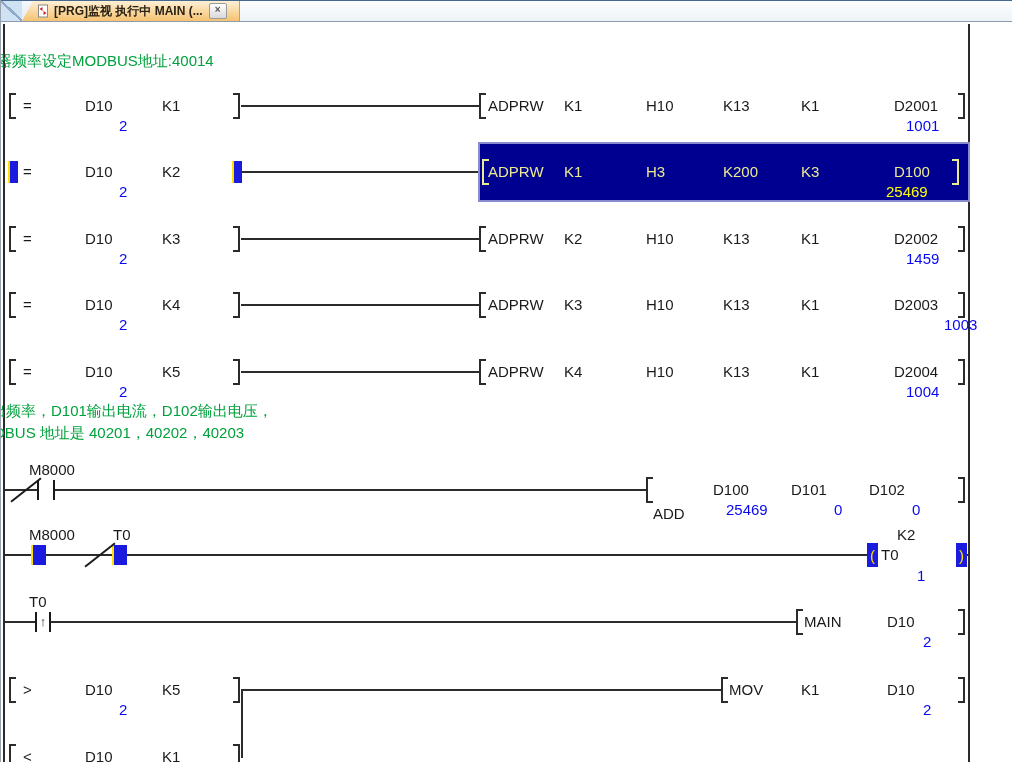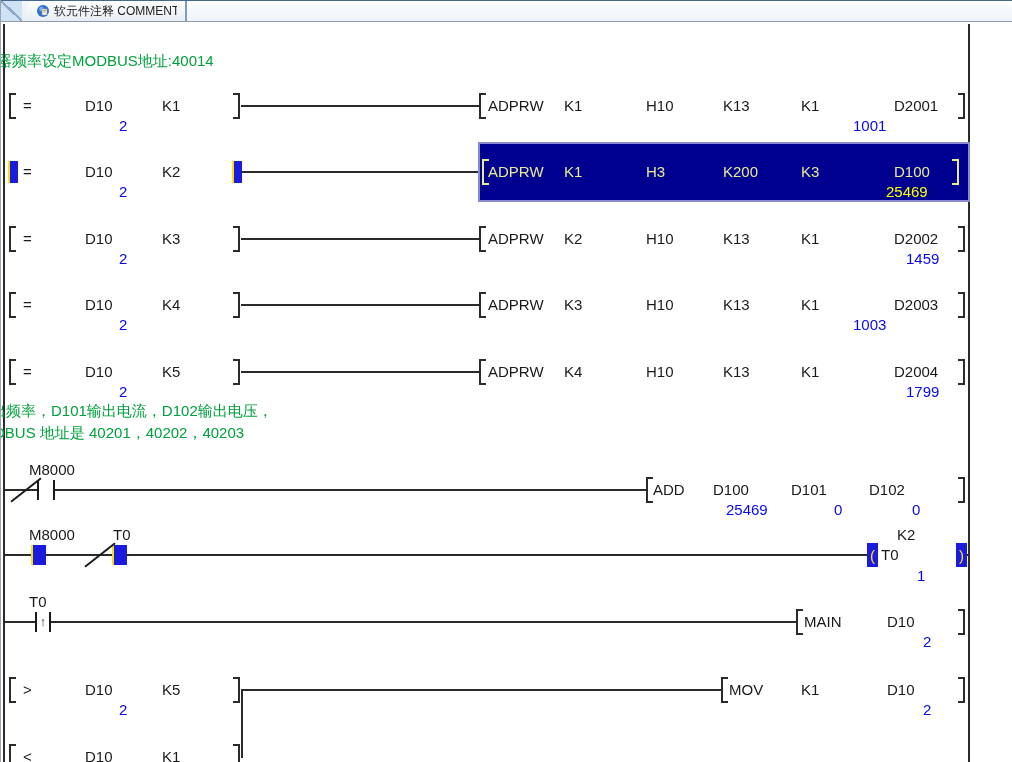--- a/index.html
+++ b/index.html
@@ -39,29 +39,28 @@
   .leg{position:absolute;width:2px;height:20px;background:#1a1a1a;transform:translate(-50%,-50%);}
   .arr{position:absolute;transform:translate(-50%,-52%);font-size:13px;color:#1a1a1a;}
   .hl{position:absolute;background:#000090;border:2px solid #8a8ad0;box-sizing:border-box;}
 </style>
 </head>
 <body>
 
 <div id="app">
   <div id="tabbar">
     <div id="tab-slash"></div>
-    <div id="tab2" class="tab">
+    <div id="tab1" class="tab">
       <svg class="ticon" viewBox="0 0 14 14">
-        <circle cx="7" cy="7" r="6" fill="#2e6fd0"></circle>
-        <circle cx="5.4" cy="5" r="2.2" fill="#7fb0ef"></circle>
-        <rect x="6" y="5" width="5" height="6" fill="#fdfdfd" stroke="#888" stroke-width="0.6"></rect>
-        <line x1="7" y1="6.6" x2="10" y2="6.6" stroke="#c09020" stroke-width="0.9"></line>
-        <line x1="7" y1="8.2" x2="10" y2="8.2" stroke="#999" stroke-width="0.7"></line>
+        <rect x="2.5" y="1" width="9" height="12" fill="#ffffff" stroke="#8a8a8a" stroke-width="1"></rect>
+        <path d="M3.5 5 L6.5 3 L6.5 7 Z" fill="#d02020"></path>
+        <path d="M10.5 9 L7.5 7 L7.5 11 Z" fill="#d02020"></path>
       </svg>
-      <span class="tab-label">软元件注释 COMMENT</span>
+      <span class="tab-label">[PRG]监视 执行中 MAIN (...</span>
+      <span id="tab-close">×</span>
     </div>
     <div id="tab-rest"></div>
   </div>
   <div id="ladder">
       <div class="hw" style="left: 240px; top: 83px; width: 238px;"></div>
       <div class="hw" style="left: 241px; top: 149px; width: 236px;"></div>
       <div class="hw" style="left: 240px; top: 216px; width: 238px;"></div>
       <div class="hw" style="left: 240px; top: 282px; width: 238px;"></div>
       <div class="hw" style="left: 240px; top: 349px; width: 238px;"></div>
       <div class="hw" style="left: 4px; top: 467px; width: 32px;"></div>
@@ -122,21 +121,21 @@
       <div class="lt k" style="left: 22px; top: 84px;">=</div>
       <div class="lt k" style="left: 84px; top: 84px;">D10</div>
       <div class="lt k" style="left: 161px; top: 84px;">K1</div>
       <div class="lt b" style="left: 118px; top: 104px;">2</div>
       <div class="lt k" style="left: 487px; top: 84px;">ADPRW</div>
       <div class="lt k" style="left: 563px; top: 84px;">K1</div>
       <div class="lt k" style="left: 645px; top: 84px;">H10</div>
       <div class="lt k" style="left: 722px; top: 84px;">K13</div>
       <div class="lt k" style="left: 800px; top: 84px;">K1</div>
       <div class="lt k" style="left: 893px; top: 84px;">D2001</div>
-      <div class="lt b" style="left: 852px; top: 104px;">1001</div>
+      <div class="lt b" style="left: 905px; top: 104px;">1001</div>
       <div class="lt k" style="left: 22px; top: 150px;">=</div>
       <div class="lt k" style="left: 84px; top: 150px;">D10</div>
       <div class="lt k" style="left: 161px; top: 150px;">K2</div>
       <div class="lt b" style="left: 118px; top: 170px;">2</div>
       <div class="lt kh" style="left: 487px; top: 150px;">ADPRW</div>
       <div class="lt kh" style="left: 563px; top: 150px;">K1</div>
       <div class="lt kh" style="left: 645px; top: 150px;">H3</div>
       <div class="lt kh" style="left: 722px; top: 150px;">K200</div>
       <div class="lt kh" style="left: 800px; top: 150px;">K3</div>
       <div class="lt kh" style="left: 893px; top: 150px;">D100</div>
@@ -155,36 +154,36 @@
       <div class="lt k" style="left: 22px; top: 283px;">=</div>
       <div class="lt k" style="left: 84px; top: 283px;">D10</div>
       <div class="lt k" style="left: 161px; top: 283px;">K4</div>
       <div class="lt b" style="left: 118px; top: 303px;">2</div>
       <div class="lt k" style="left: 487px; top: 283px;">ADPRW</div>
       <div class="lt k" style="left: 563px; top: 283px;">K3</div>
       <div class="lt k" style="left: 645px; top: 283px;">H10</div>
       <div class="lt k" style="left: 722px; top: 283px;">K13</div>
       <div class="lt k" style="left: 800px; top: 283px;">K1</div>
       <div class="lt k" style="left: 893px; top: 283px;">D2003</div>
-      <div class="lt b" style="left: 852px; top: 303px;">1003</div>
+      <div class="lt b" style="left: 943px; top: 303px;">1003</div>
       <div class="lt k" style="left: 22px; top: 350px;">=</div>
       <div class="lt k" style="left: 84px; top: 350px;">D10</div>
       <div class="lt k" style="left: 161px; top: 350px;">K5</div>
       <div class="lt b" style="left: 118px; top: 370px;">2</div>
       <div class="lt k" style="left: 487px; top: 350px;">ADPRW</div>
       <div class="lt k" style="left: 563px; top: 350px;">K4</div>
       <div class="lt k" style="left: 645px; top: 350px;">H10</div>
       <div class="lt k" style="left: 722px; top: 350px;">K13</div>
       <div class="lt k" style="left: 800px; top: 350px;">K1</div>
       <div class="lt k" style="left: 893px; top: 350px;">D2004</div>
-      <div class="lt b" style="left: 905px; top: 370px;">1799</div>
+      <div class="lt b" style="left: 905px; top: 370px;">1004</div>
       <div class="lt g" style="left: -10px; top: 390px;">出频率，D101输出电流，D102输出电压，</div>
       <div class="lt g" style="left: -7px; top: 412px;">DBUS 地址是 40201，40202，40203</div>
       <div class="lt k" style="left: 28px; top: 448px;">M8000</div>
-      <div class="lt k" style="left: 652px; top: 468px;">ADD</div>
+      <div class="lt k" style="left: 652px; top: 492px;">ADD</div>
       <div class="lt k" style="left: 712px; top: 468px;">D100</div>
       <div class="lt k" style="left: 790px; top: 468px;">D101</div>
       <div class="lt k" style="left: 868px; top: 468px;">D102</div>
       <div class="lt b" style="left: 725px; top: 488px;">25469</div>
       <div class="lt b" style="left: 833px; top: 488px;">0</div>
       <div class="lt b" style="left: 911px; top: 488px;">0</div>
       <div class="lt k" style="left: 28px; top: 513px;">M8000</div>
       <div class="lt k" style="left: 112px; top: 513px;">T0</div>
       <div class="lt k" style="left: 880px; top: 533px;">T0</div>
       <div class="lt k" style="left: 896px; top: 513px;">K2</div>

